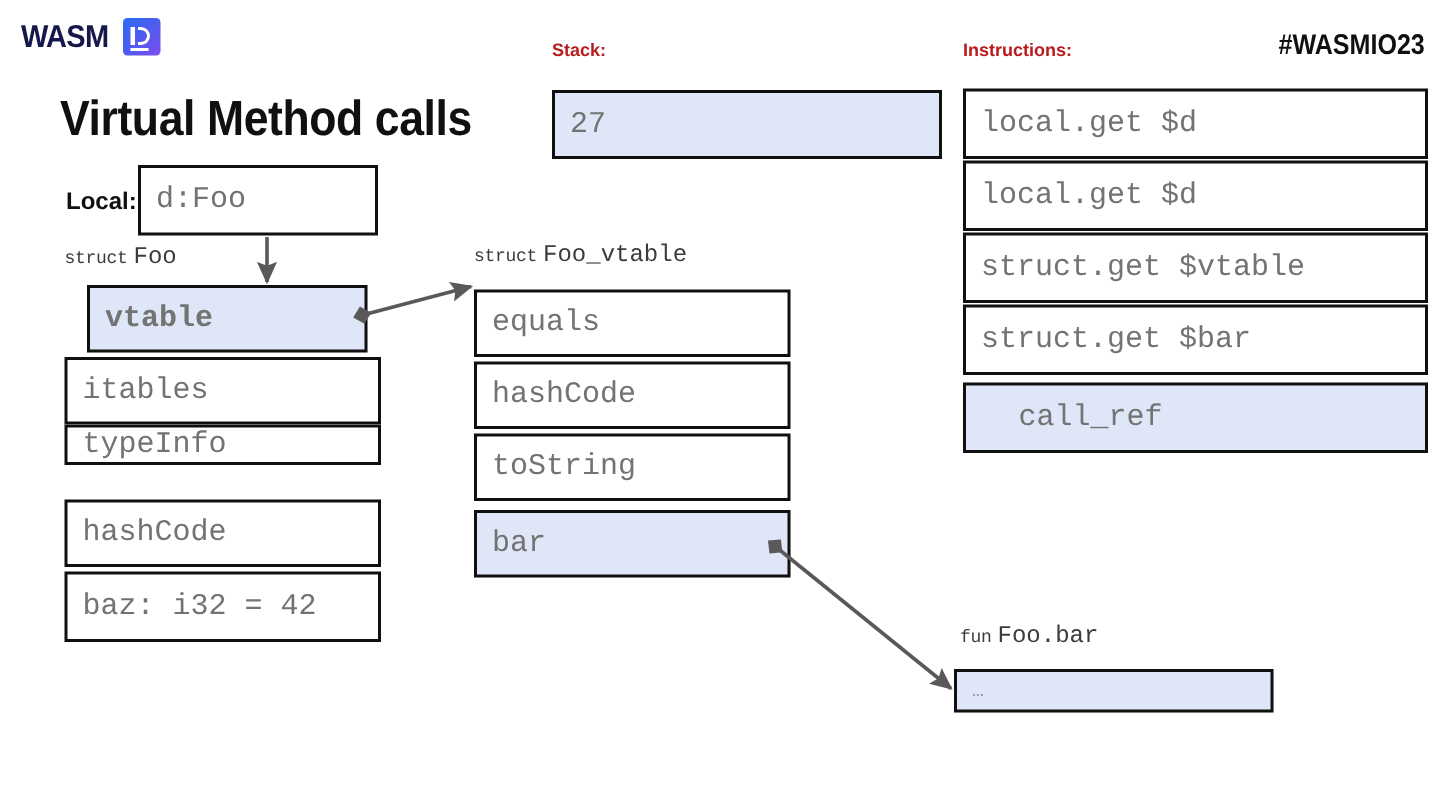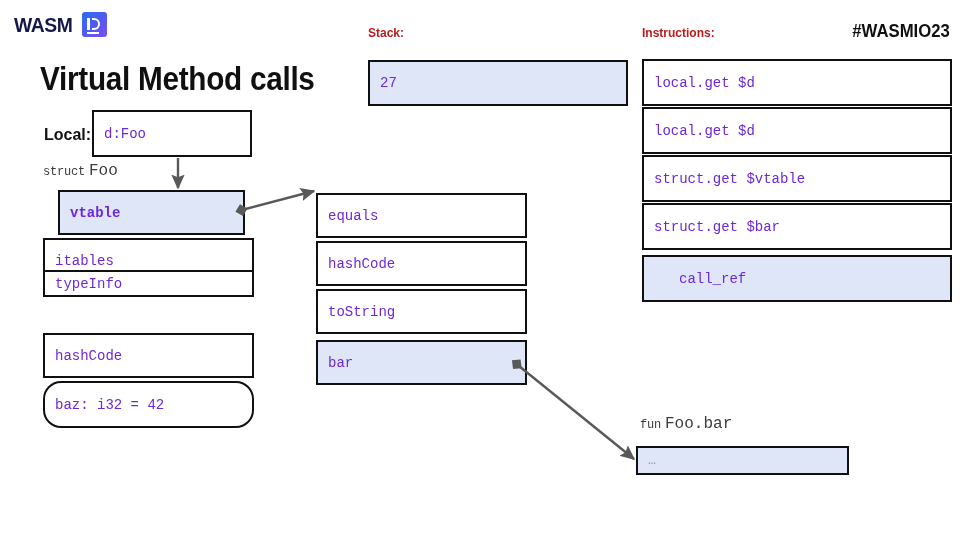--- a/index.html
+++ b/index.html
@@ -105,22 +105,22 @@
     white-space: nowrap;
   }
 
   
   .box {
     position: absolute;
     box-sizing: border-box;
     border: 2px solid #101010;
     background: #ffffff;
     font-family: "Liberation Mono", monospace;
-    font-size: 14px;
-    color: #6d28d9;
+    font-size: 20px;
+    color: #737373;
     display: flex;
     align-items: center;
     padding-left: 10px;
     white-space: nowrap;
   }
   .box.hl {
     background: #dfe6f7;
   }
   .box.small-text {
     font-size: 13px;
@@ -185,24 +185,27 @@
 
   <div class="local-label">Local:</div>
   <div class="box" style="left:92px; top:110px; width:160px; height:47px;">d:Foo</div>
 
   <div class="caption" style="left:43px; top:162px;">
     <span class="kw">struct</span><span class="nm">Foo</span>
   </div>
 
   <div class="box hl" style="left:58px; top:190px; width:187px; height:45px;font-weight:bold;">vtable</div>
   <div class="box" style="left:43px; top:238px; width:211px; height:45px;">itables</div>
-  <div class="box" style="left:43px; top:270px; width:211px; height:27px;">typeInfo</div>
+  <div class="box" style="left:43px; top:283px; width:211px; height:27px;">typeInfo</div>
   <div class="box" style="left:43px; top:333px; width:211px; height:45px;">hashCode</div>
-  <div class="box" style="left:43px; top:381px; width:211px; height:47px;border-radius:18px;">baz: i32 = 42</div>
-
+  <div class="box" style="left:43px; top:381px; width:211px; height:47px;">baz: i32 = 42</div>
+
+  <div class="caption" style="left:316px; top:161px;">
+    <span class="kw">struct</span><span class="nm">Foo_vtable</span>
+  </div>
 
   <div class="box" style="left:316px; top:193px; width:211px; height:45px;">equals</div>
   <div class="box" style="left:316px; top:241px; width:211px; height:45px;">hashCode</div>
   <div class="box" style="left:316px; top:289px; width:211px; height:45px;">toString</div>
   <div class="box hl" style="left:316px; top:340px; width:211px; height:45px;">bar</div>
 
   <div class="caption" style="left:640px; top:415px;">
     <span class="kw">fun</span><span class="nm">Foo.bar</span>
   </div>
   <div class="box hl small-text" style="left:636px; top:446px; width:213px; height:29px;">…</div>

